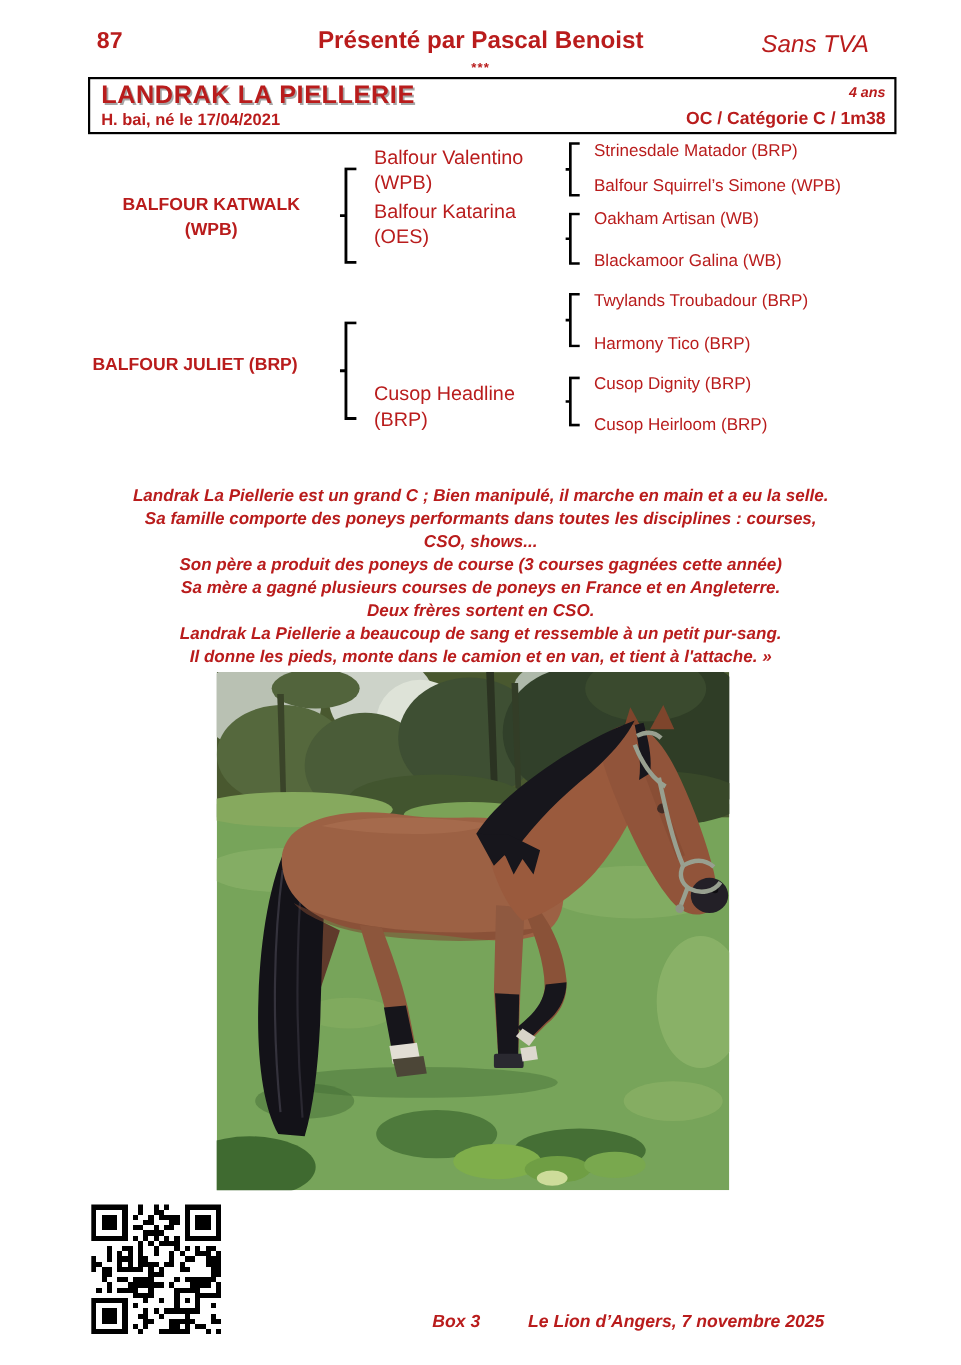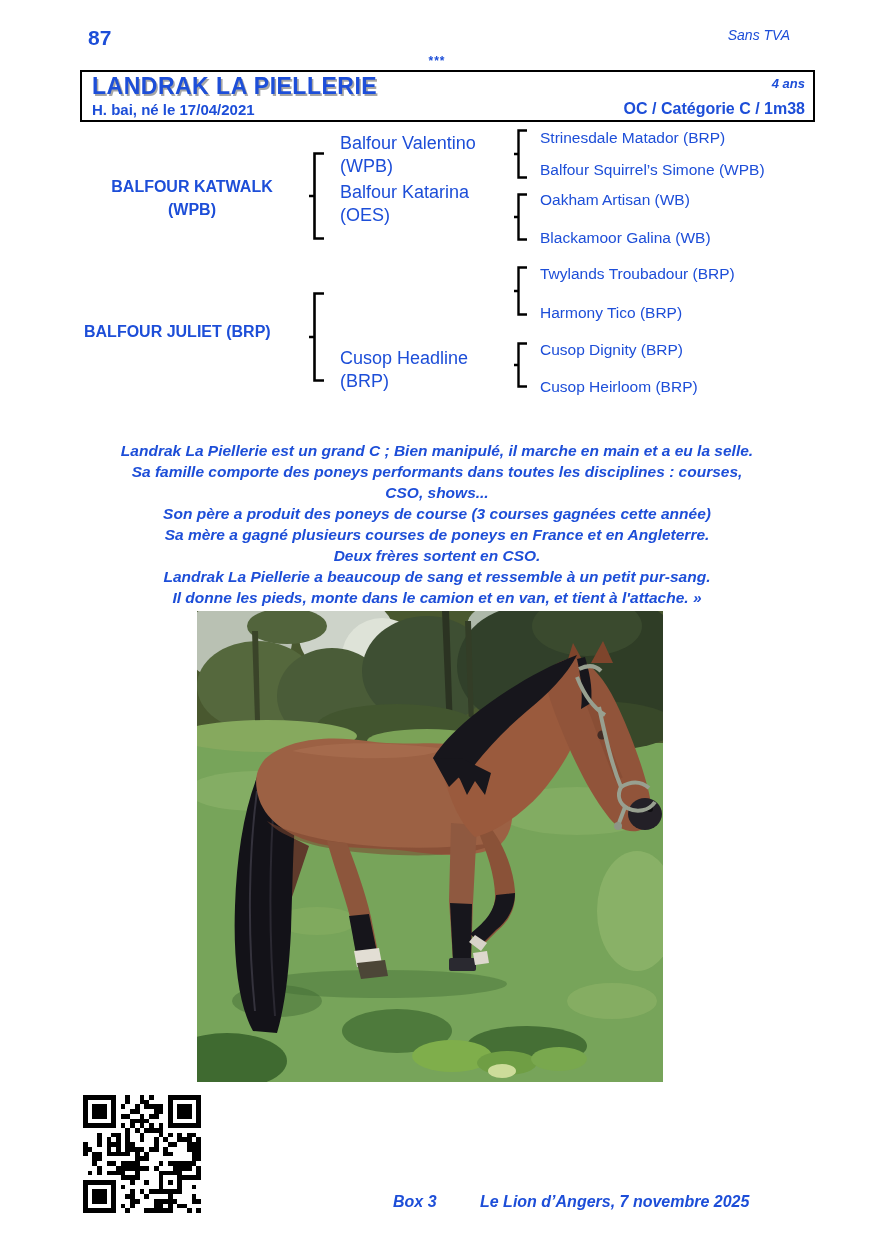--- a/index.html
+++ b/index.html
@@ -1,22 +1,22 @@
 <!DOCTYPE html>
 <html><head>
 <meta charset="utf-8">
 <style>
   html,body{margin:0;padding:0;background:#fff;}
   #page{position:relative;width:874px;height:1241px;background:#fff;overflow:hidden;
-        font-family:"Liberation Sans","DejaVu Sans",sans-serif;color:#1d4ed8;}
+        font-family:"Liberation Sans","DejaVu Sans",sans-serif;color:#b91c1c;}
   .abs{position:absolute;}
   
   .cat-num{left:88px;top:26px;font-size:21px;font-weight:bold;}
   .presenter{left:0;right:0;top:24px;text-align:center;font-size:22px;font-weight:bold;}
-  .tax{right:84px;top:27px;font-size:14px;font-style:italic;}
+  .tax{right:84px;top:27px;font-size:22px;font-style:italic;}
   .stars{left:0;right:0;top:54px;text-align:center;font-size:12px;font-weight:bold;letter-spacing:1px;}
   
   .title-box{left:80px;top:70px;width:731px;height:48px;border:2px solid #000;}
   .horse-name{left:10px;top:1px;font-size:23px;font-weight:bold;letter-spacing:.5px;
               text-shadow:1.6px 1.6px 0 rgba(0,0,0,.35);}
   .age{right:8px;top:4px;font-size:13px;font-style:italic;font-weight:bold;}
   .details{left:10px;bottom:2px;font-size:15px;font-weight:bold;}
   .category{right:8px;bottom:2px;font-size:16px;font-weight:bold;}
   
   .gen1{font-weight:bold;font-size:16px;line-height:23px;white-space:nowrap;}
@@ -38,20 +38,21 @@
   .qr{left:83px;top:1095px;width:118px;height:118px;}
   .footer-box{left:393px;top:1193px;font-size:16px;font-weight:bold;font-style:italic;}
   .footer-sale{left:480px;top:1193px;font-size:16px;font-weight:bold;font-style:italic;}
 </style>
 </head>
 <body>
 
 <div id="page">
 
   <div class="abs cat-num">87</div>
+  <div class="abs presenter">Présenté par Pascal Benoist</div>
   <div class="abs tax">Sans TVA</div>
   <div class="abs stars">***</div>
 
   <div class="abs title-box">
     <div class="abs horse-name">LANDRAK LA PIELLERIE</div>
     <div class="abs age">4 ans</div>
     <div class="abs details">H. bai, né le 17/04/2021</div>
     <div class="abs category">OC / Catégorie C / 1m38</div>
   </div>
 

